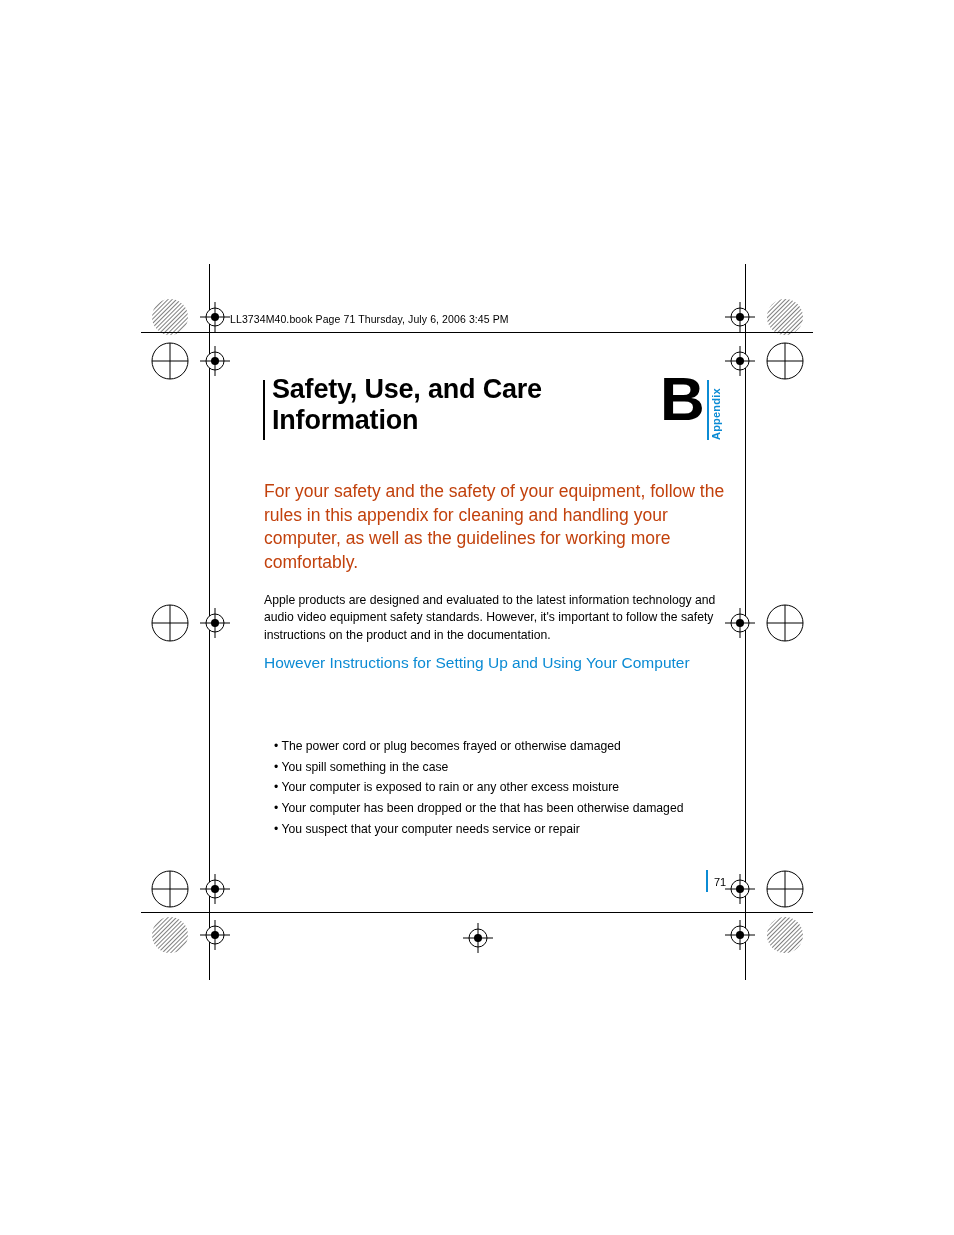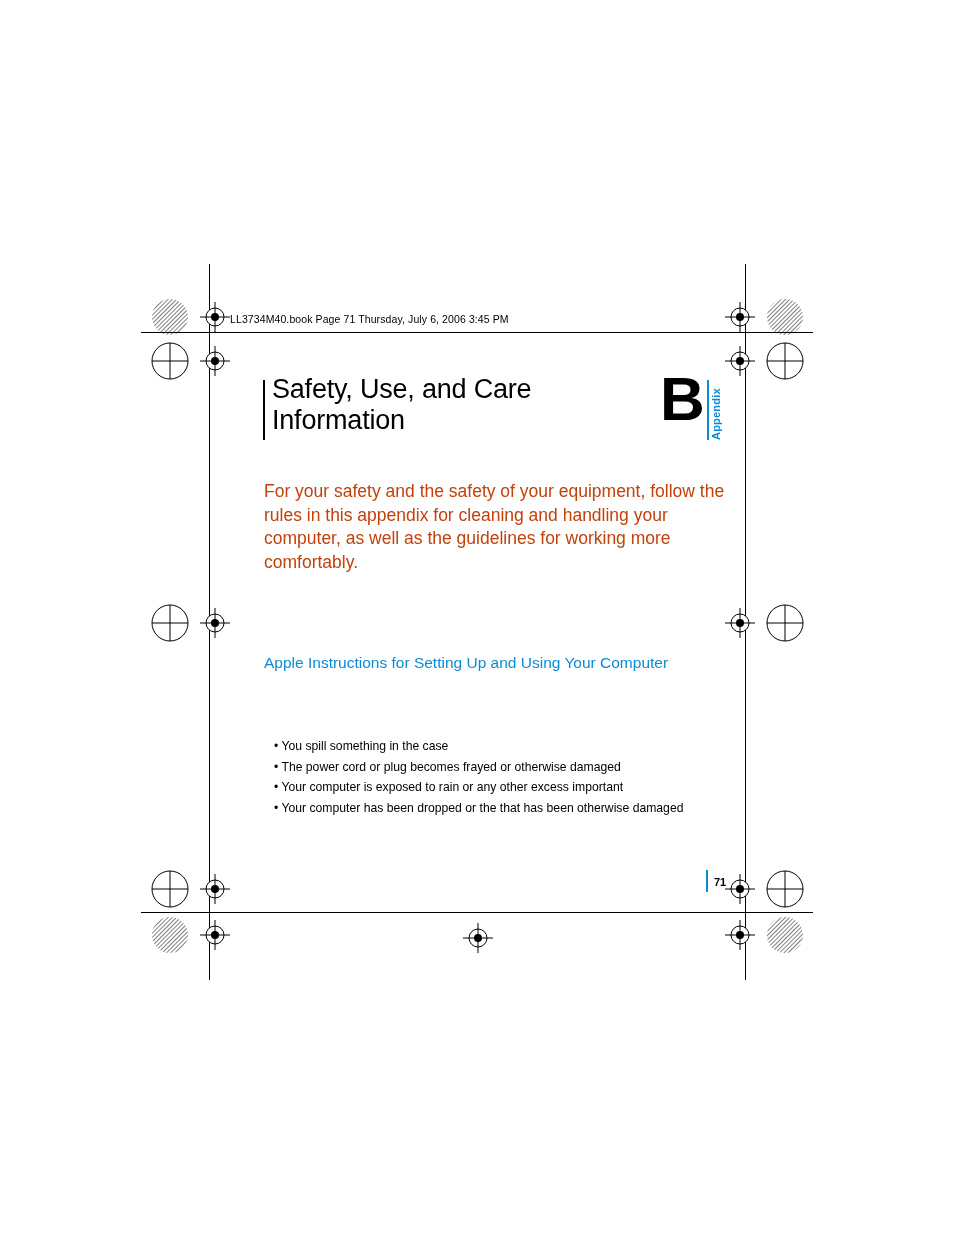--- a/index.html
+++ b/index.html
@@ -35,21 +35,21 @@
     width: 2px;
     height: 60px;
     background: #000;
   }
   h1.title {
     position: absolute;
     left: 272px;
     top: 374px;
     width: 360px;
     margin: 0;
-    font-weight: 400;
+    font-weight: 700;
     font-size: 27px;
     line-height: 1.15;
     letter-spacing: -0.2px;
   }
   .appendix-letter {
     position: absolute;
     left: 660px;
     top: 368px;
     font-size: 62px;
     font-weight: 700;
@@ -139,21 +139,21 @@
     top: 870px;
     width: 2px;
     height: 22px;
     background: #0b8bd4;
   }
   .page-no {
     position: absolute;
     left: 714px;
     top: 876px;
     font-size: 11px;
-    font-weight: 700;
+    font-weight: 400;
   }
   
 </style>
 </head>
 <body>
 
 <div class="page">
 
   <div class="reg" style="left:209px; top:264px; width:1px; height:716px; background:#000;"></div>
   <div class="reg" style="left:745px; top:264px; width:1px; height:716px; background:#000;"></div>
@@ -264,26 +264,28 @@
 
   <div class="title-rule"></div>
   <h1 class="title">Safety, Use, and Care Information</h1>
 
   <div class="appendix-letter">B</div>
   <div class="appendix-rule"></div>
   <div class="appendix-word">Appendix</div>
 
   <div class="intro">For your safety and the safety of your equipment, follow the rules in this appendix for cleaning and handling your computer, as well as the guidelines for working more comfortably.</div>
 
-
-  <h2 class="section">Apple Instructions for Setting Up and Using Your Computer</h2>
+  <div class="body1">Apple products are designed and evaluated to the latest information technology and audio video equipment safety standards. However, it's important to follow the safety instructions on the product and in the documentation.</div>
+
+  <h2 class="section">However Instructions for Setting Up and Using Your Computer</h2>
 
   <ul class="bullets">
+    <li>The power cord or plug becomes frayed or otherwise damaged</li>
     <li>You spill something in the case</li>
-    <li>The power cord or plug becomes frayed or otherwise damaged</li>
-    <li>Your computer is exposed to rain or any other excess important</li>
+    <li>Your computer is exposed to rain or any other excess moisture</li>
     <li>Your computer has been dropped or the that has been otherwise damaged</li>
+    <li>You suspect that your computer needs service or repair</li>
   </ul>
 
   <div class="page-no-rule"></div>
   <div class="page-no">71</div>
 
 </div>
 
 </body></html>

